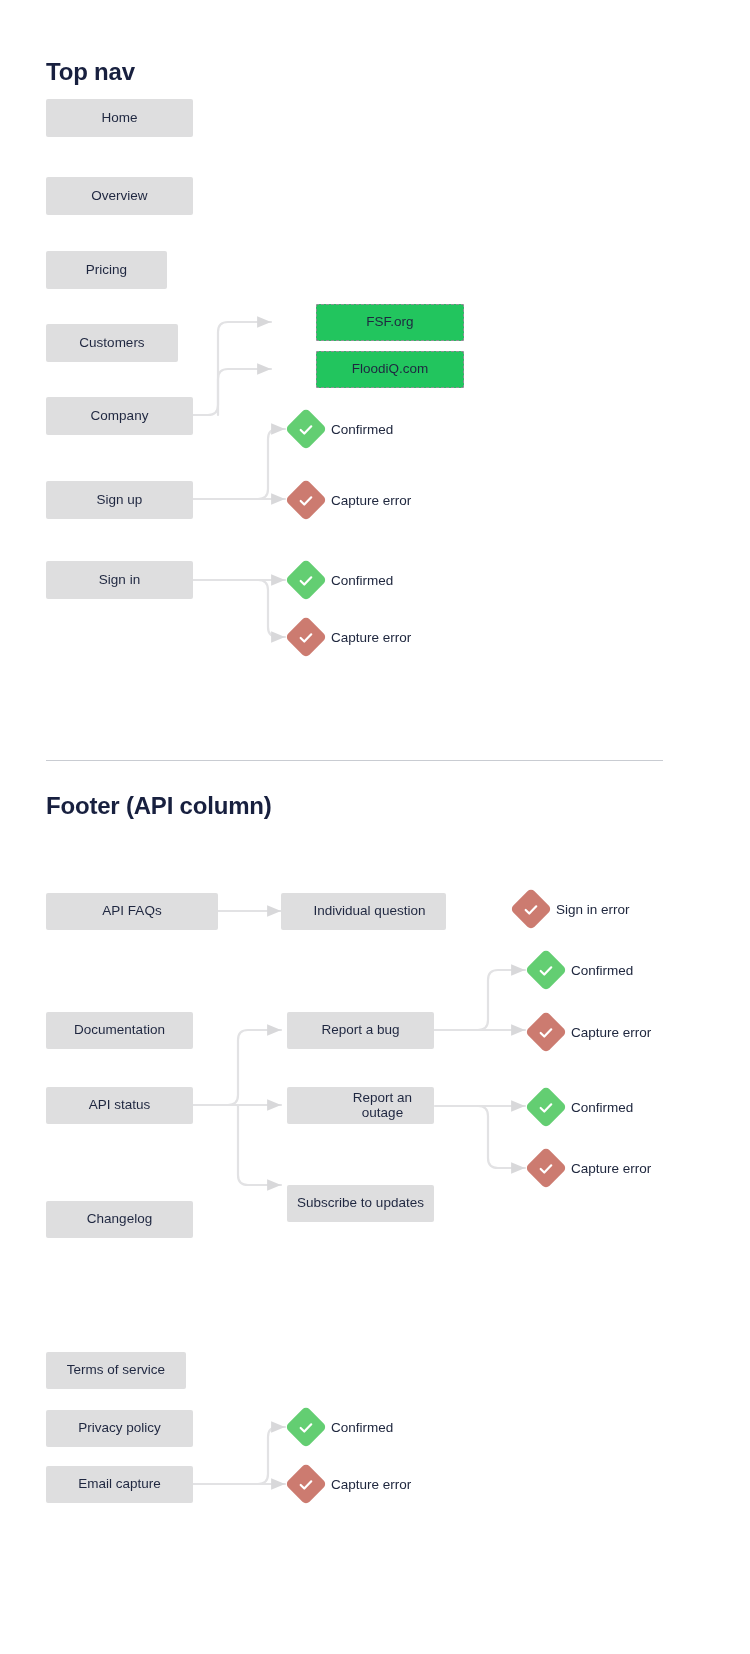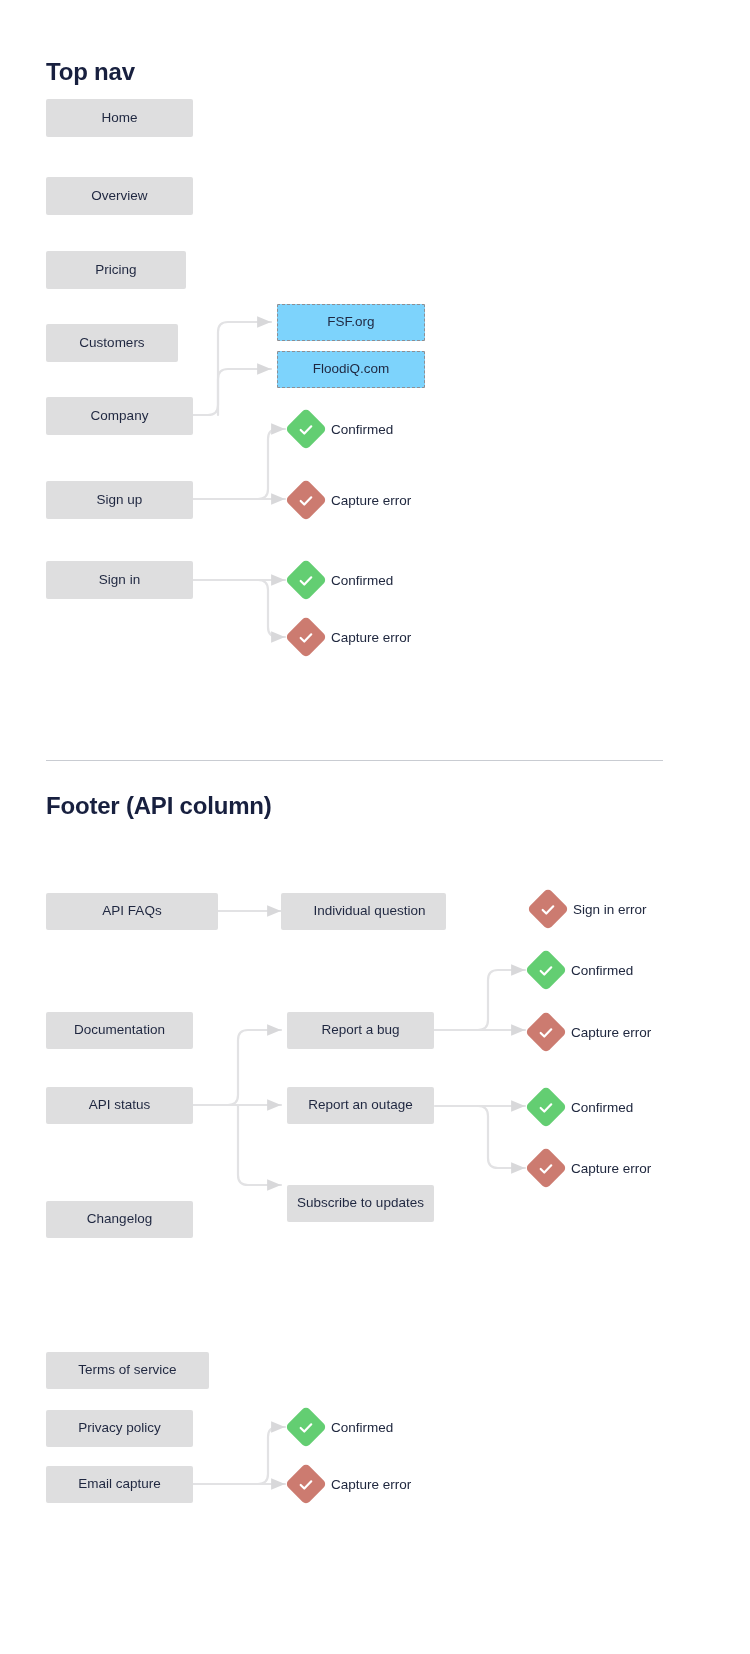--- a/index.html
+++ b/index.html
@@ -41,23 +41,24 @@
     display:flex;
     align-items:center;
     justify-content:center;
     color:#1f2740;
     font-size:13.5px;
     box-sizing:border-box;
     text-align:center;
     line-height:1.1;
   }
   .box.dashed{
-    background:#7dd3fc;
+    background:#22c55e;
     border:1px dashed #8d8f94;
     border-radius:1px;
+    margin-left:39px;
   }
 
   
   .status{
     position:absolute;
     display:flex;
     align-items:center;
     gap:10px;
     white-space:nowrap;
   }
@@ -119,21 +120,21 @@
     <div class="heading" style="left:46px;top:34px;margin-top:24px;">Top nav</div>
 
     <div class="box" style="left:46px;top:99px;width:147px;height:38px;">
       <span>Home</span>
     </div>
 
     <div class="box" style="left:46px;top:177px;width:147px;height:38px;">
       <span>Overview</span>
     </div>
 
-    <div class="box" style="left:46px;top:251px;width:140px;height:38px;">
+    <div class="box" style="left:46px;top:251px;width:121px;height:38px;">
       <span>Pricing</span>
     </div>
 
     <div class="box" style="left:46px;top:324px;width:132px;height:38px;">
       <span>Customers</span>
     </div>
 
     <div class="box" style="left:46px;top:397px;width:147px;height:38px;">
       <span>Company</span>
     </div>
@@ -203,49 +204,49 @@
     </div>
 
     <div class="box" style="left:46px;top:1087px;width:147px;height:37px;">
       <span>API status</span>
     </div>
 
     <div class="box" style="left:46px;top:1169px;width:147px;height:37px;margin-top:32px;">
       <span>Changelog</span>
     </div>
 
-    <div class="box" style="left:46px;top:1352px;width:163px;height:37px;">
+    <div class="box" style="left:46px;top:1352px;width:140px;height:37px;">
       <span>Terms of service</span>
     </div>
 
     <div class="box" style="left:46px;top:1410px;width:147px;height:37px;">
       <span>Privacy policy</span>
     </div>
 
     <div class="box" style="left:46px;top:1466px;width:147px;height:37px;">
       <span>Email capture</span>
     </div>
 
     <div class="box" style="left:281px;top:893px;width:165px;height:37px;padding-left:12px;">
       <span>Individual question</span>
     </div>
 
     <div class="box" style="left:287px;top:1012px;width:147px;height:37px;">
       <span>Report a bug</span>
     </div>
 
-    <div class="box" style="left:287px;top:1087px;width:147px;height:37px;">
+    <div class="box" style="left:287px;top:1087px;width:147px;height:37px;padding-left:44px;">
       <span>Report an outage</span>
     </div>
 
     <div class="box" style="left:287px;top:1185px;width:147px;height:37px;">
       <span>Subscribe to updates</span>
     </div>
 
-    <div class="status" style="left:533px;top:894px;">
+    <div class="status" style="left:516px;top:894px;">
       <span class="diamond" style="background:#cc7b70;">
         <svg width="17" height="17" viewBox="0 0 24 24">
             <path d="M4.5 12.4 L9.6 17.4 L19.4 7.2" fill="none" stroke="#ffffff" stroke-width="3.1" stroke-linecap="round" stroke-linejoin="round"></path>
           </svg>
       </span>
       <span class="status-label">Sign in error</span>
     </div>
 
     <div class="status" style="left:531px;top:955px;">
       <span class="diamond" style="background:#63ce72;">

